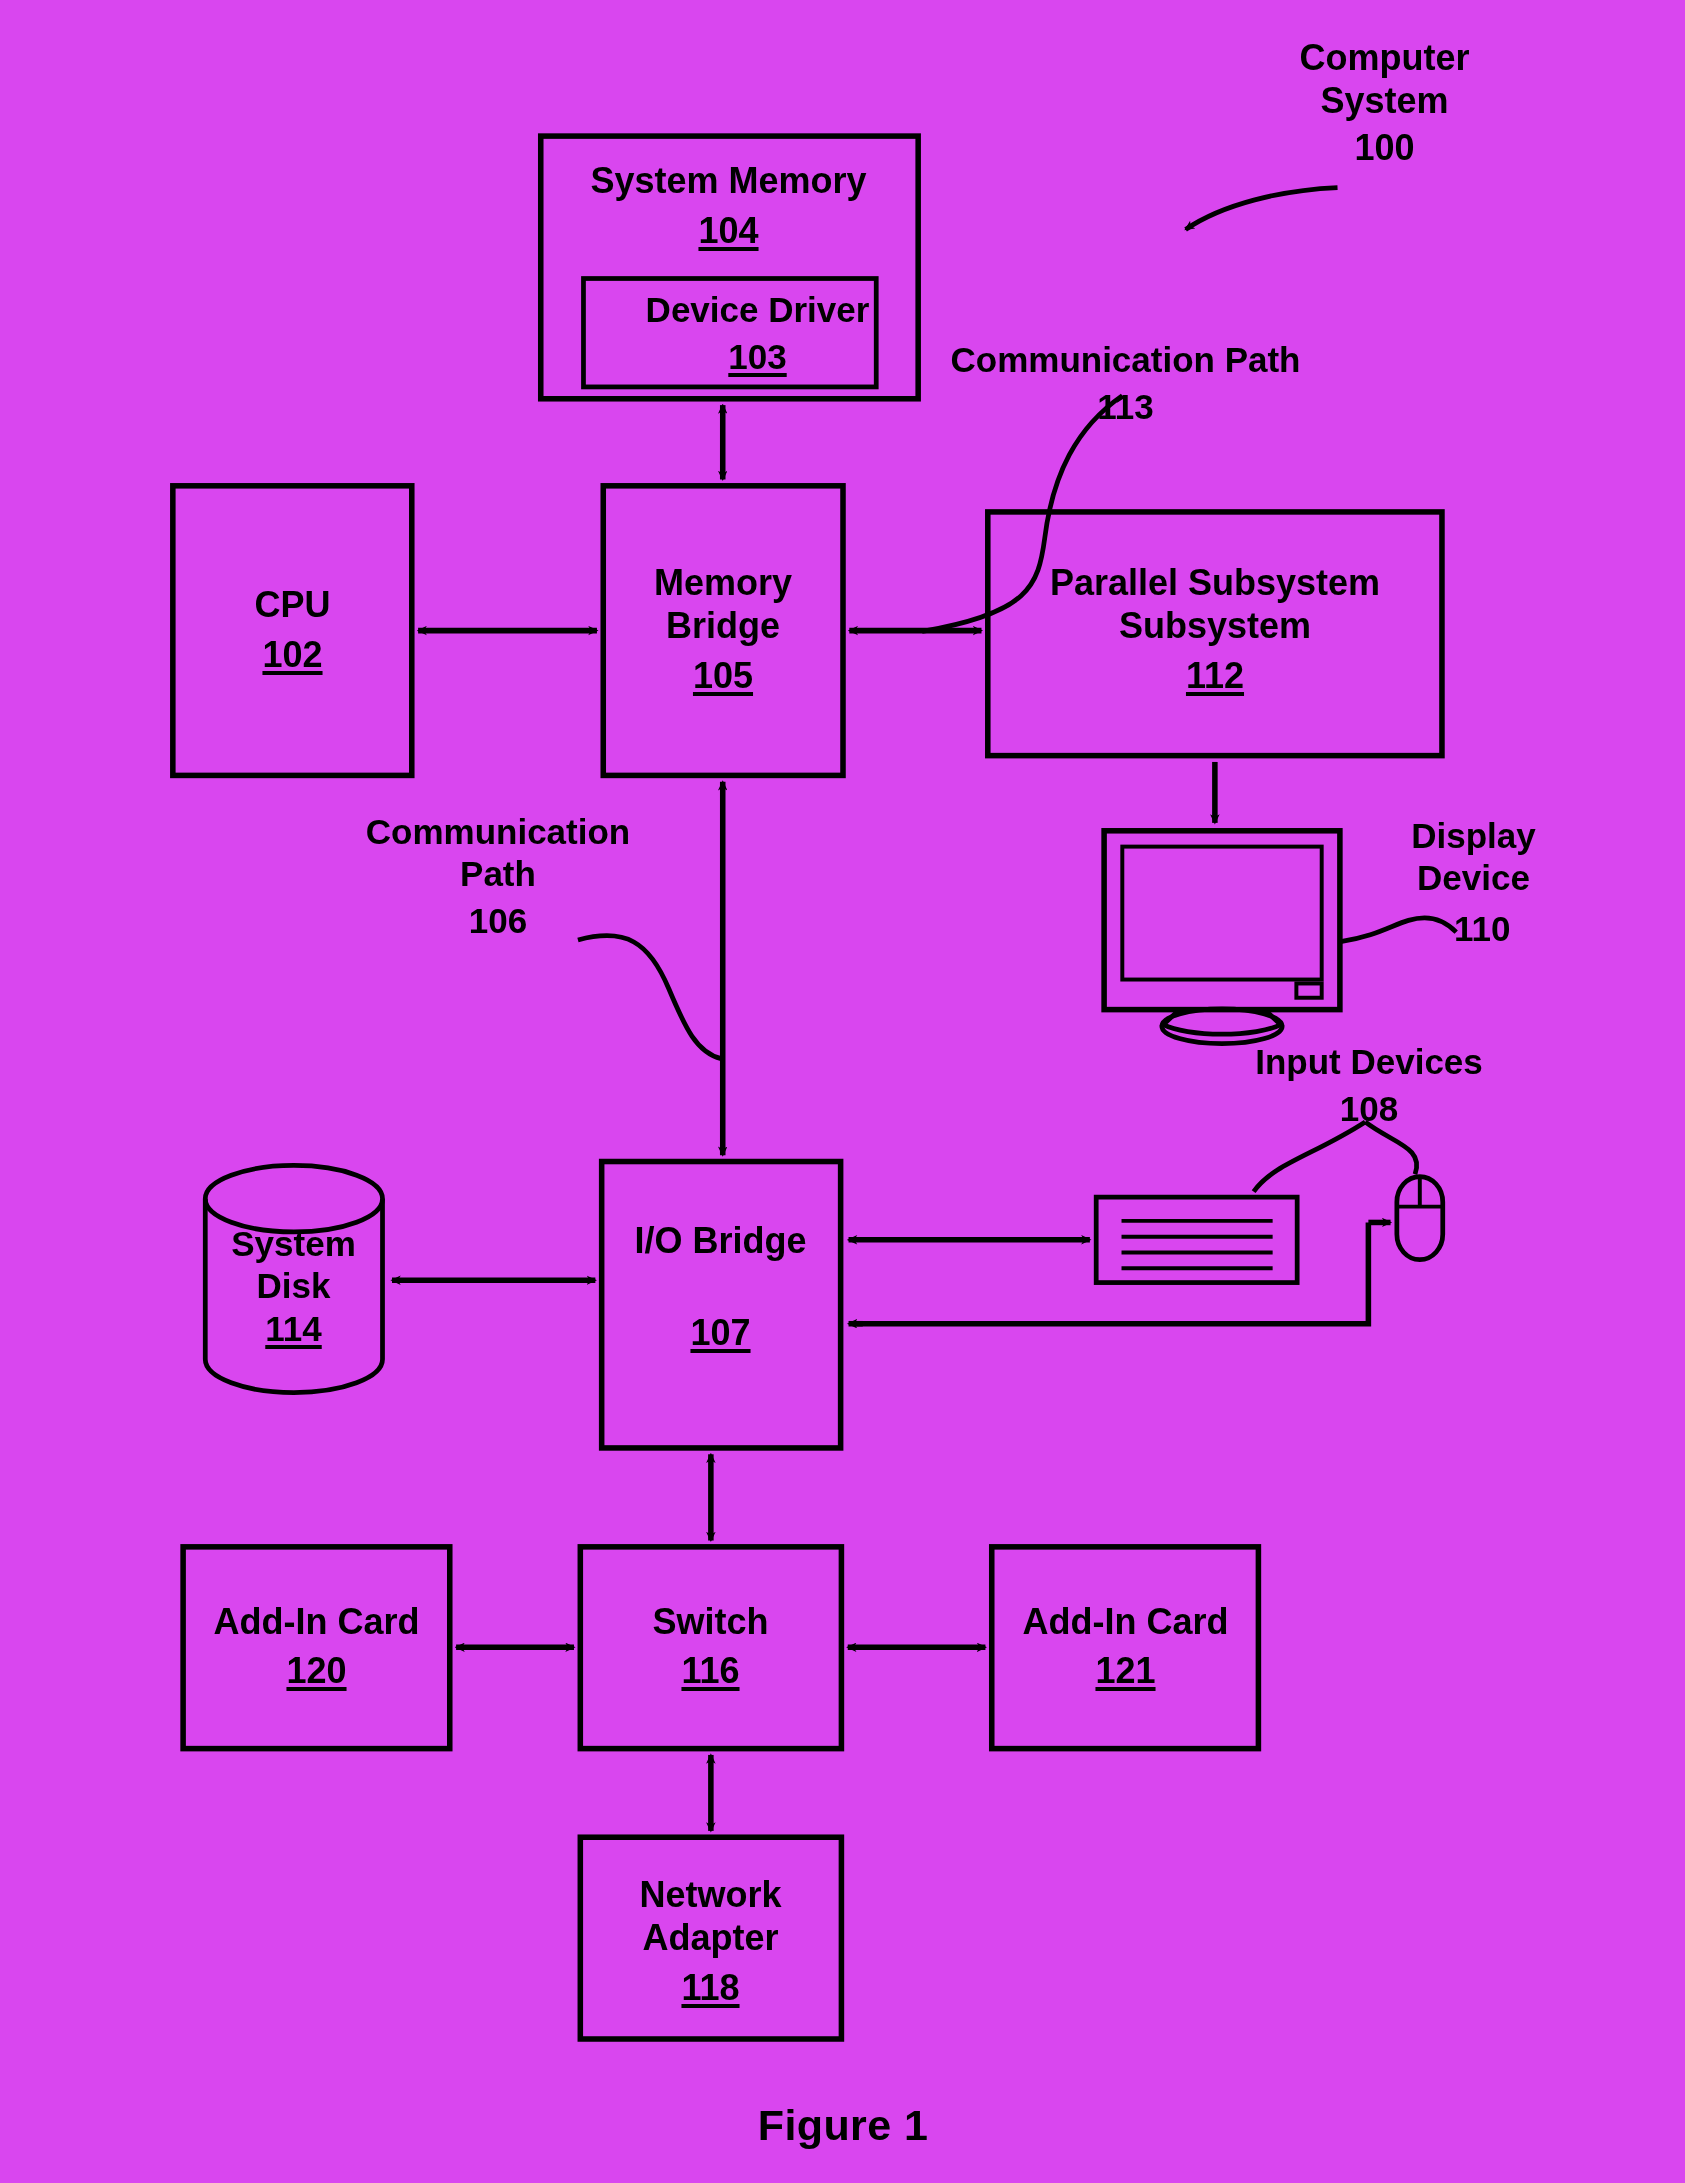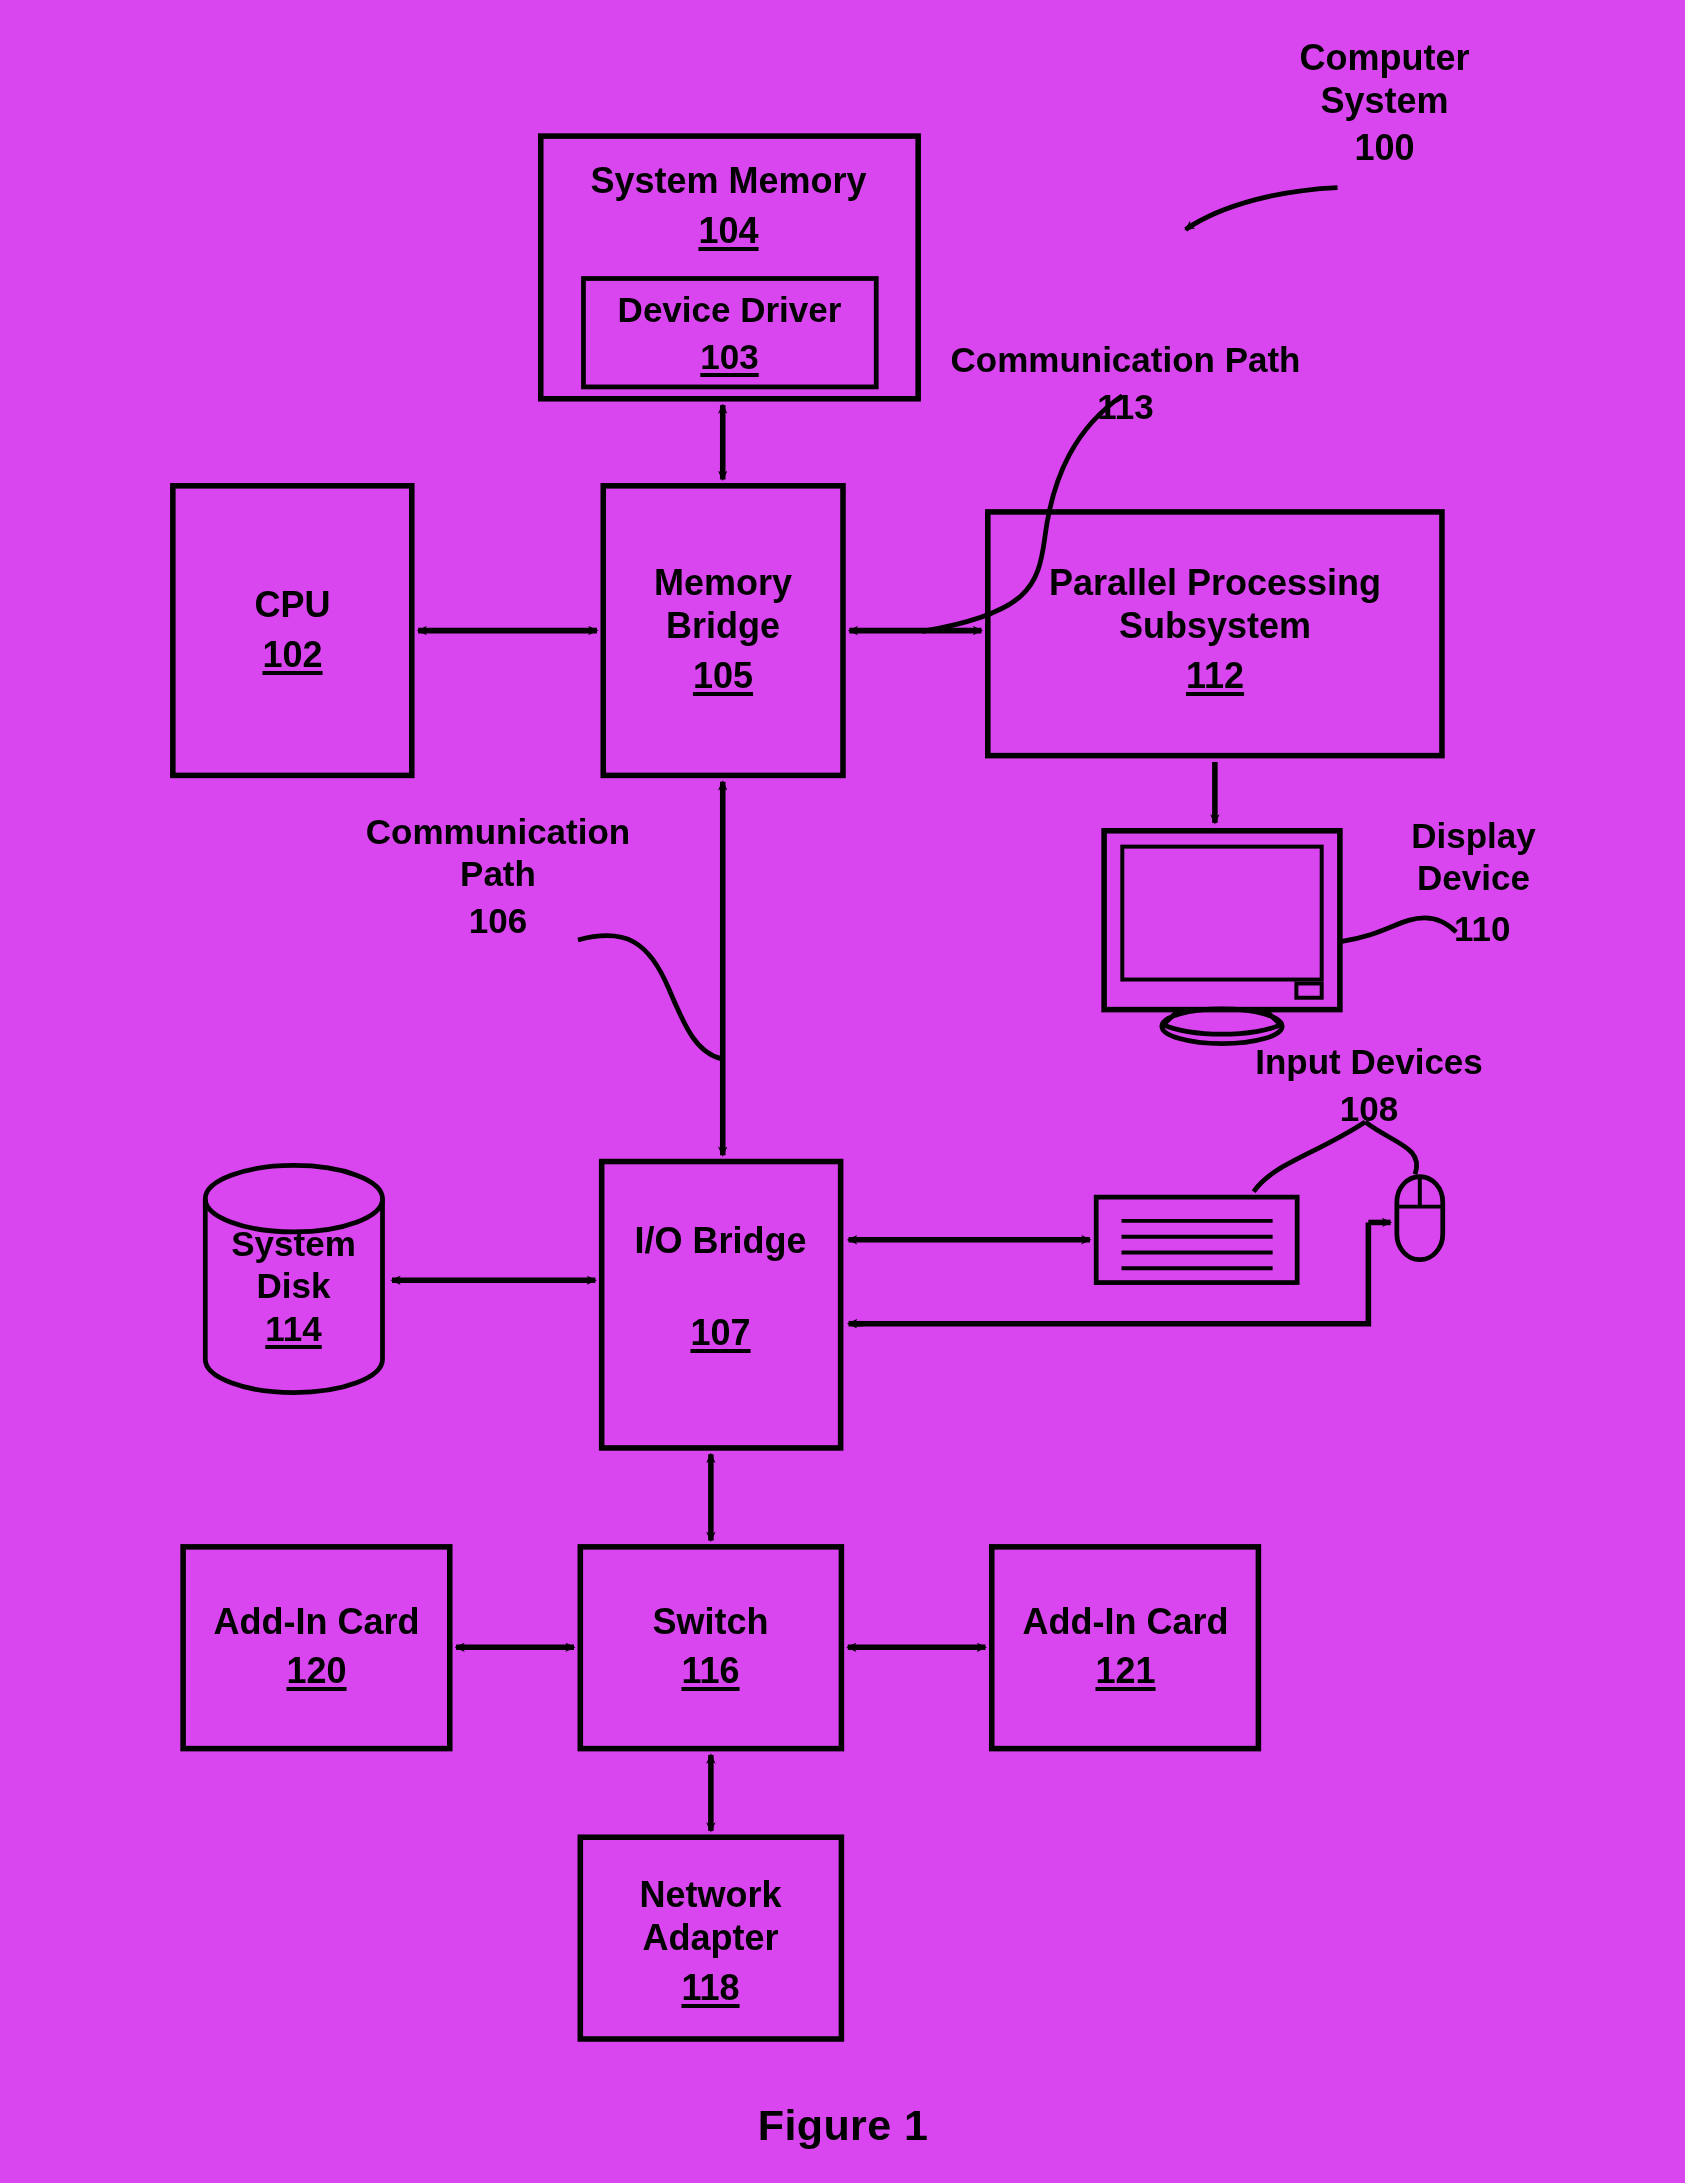--- a/index.html
+++ b/index.html
@@ -159,38 +159,38 @@
     <div>Computer</div>
     <div>System</div>
     <div style="margin-top:3.2px;">100</div>
   </div>
 
   <div class="boxtext" style="left:540px; top:146px; width:377px; height:119px; font-size:36px;">
     <div>System Memory</div>
     <div class="num" style="margin-top:6.3px;">104</div>
   </div>
 
-  <div class="boxtext" style="left:583px; top:283px; width:293px; height:101px; font-size:35px;">
+  <div class="boxtext" style="left:583px; top:283px; width:293px; height:101px; font-size:35px;padding-left:28px;">
     <div>Device Driver</div>
     <div class="num" style="margin-top:4.7px;">103</div>
   </div>
 
   <div class="boxtext" style="left:173px; top:570px; width:239px; height:119px; font-size:36px;">
     <div>CPU</div>
     <div class="num" style="margin-top:6.3px;">102</div>
   </div>
 
   <div class="boxtext" style="left:603px; top:546px; width:240px; height:166px; font-size:36px;">
     <div>Memory</div>
     <div>Bridge</div>
     <div class="num" style="margin-top:6.3px;">105</div>
   </div>
 
   <div class="boxtext" style="left:988px; top:546px; width:454px; height:166px; font-size:36px;">
-    <div>Parallel Processing</div>
+    <div>Parallel Subsystem</div>
     <div>Subsystem</div>
     <div class="num" style="margin-top:6.3px;">112</div>
   </div>
 
   <div class="callout" style="left:904px; top:339px; width:443px; font-size:35px;">
     <div>Communication Path</div>
     <div style="margin-top:4.7px;">113</div>
   </div>
 
   <div class="callout" style="left:332px; top:811px; width:332px; font-size:35px;">

